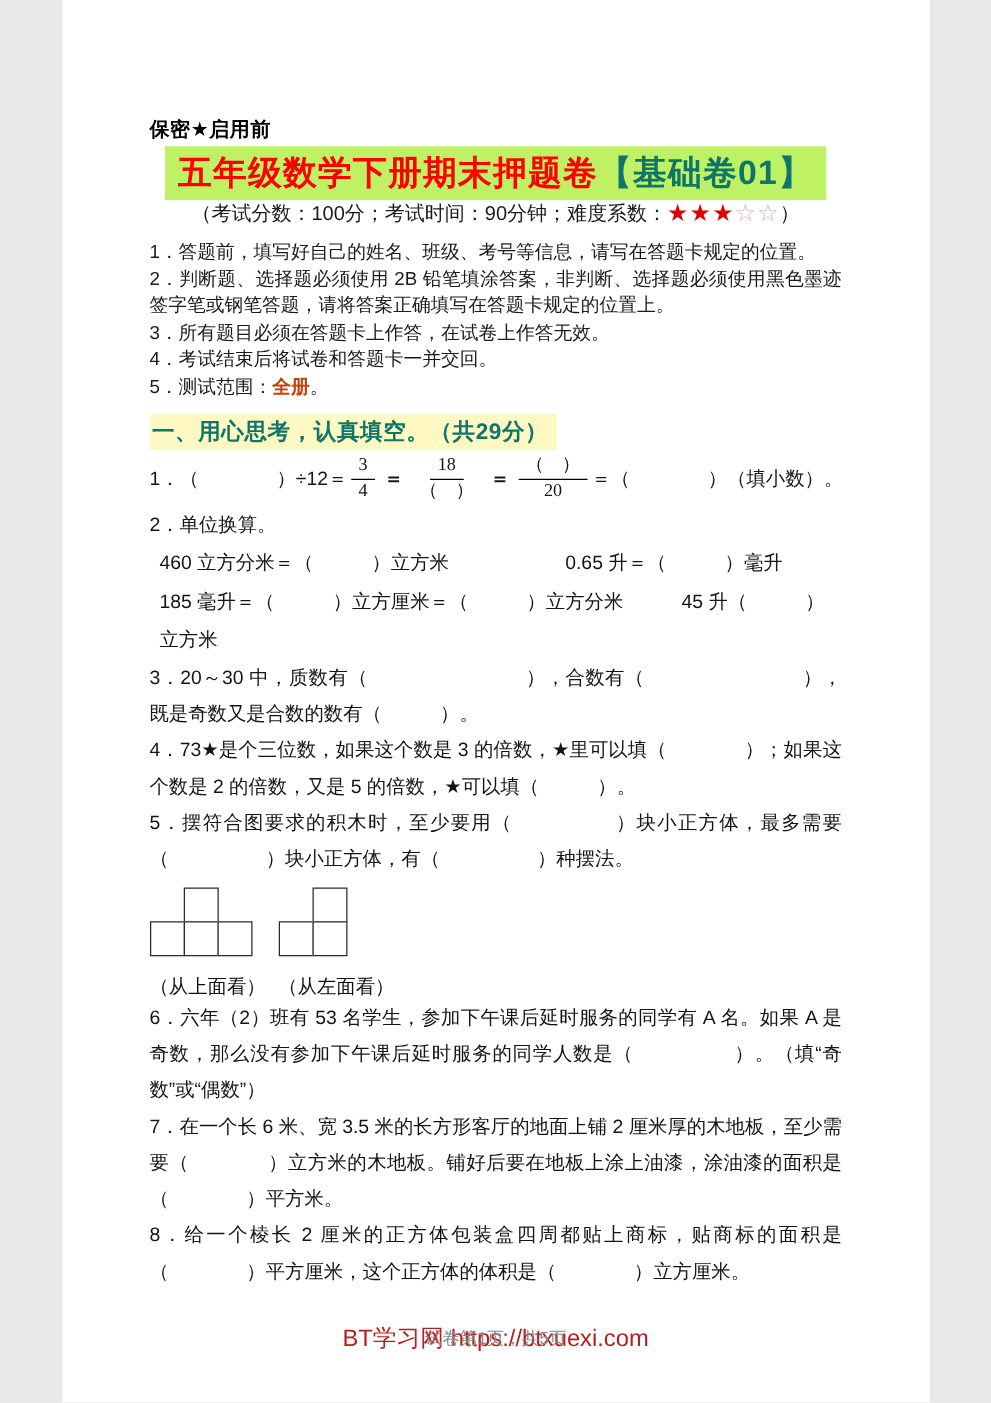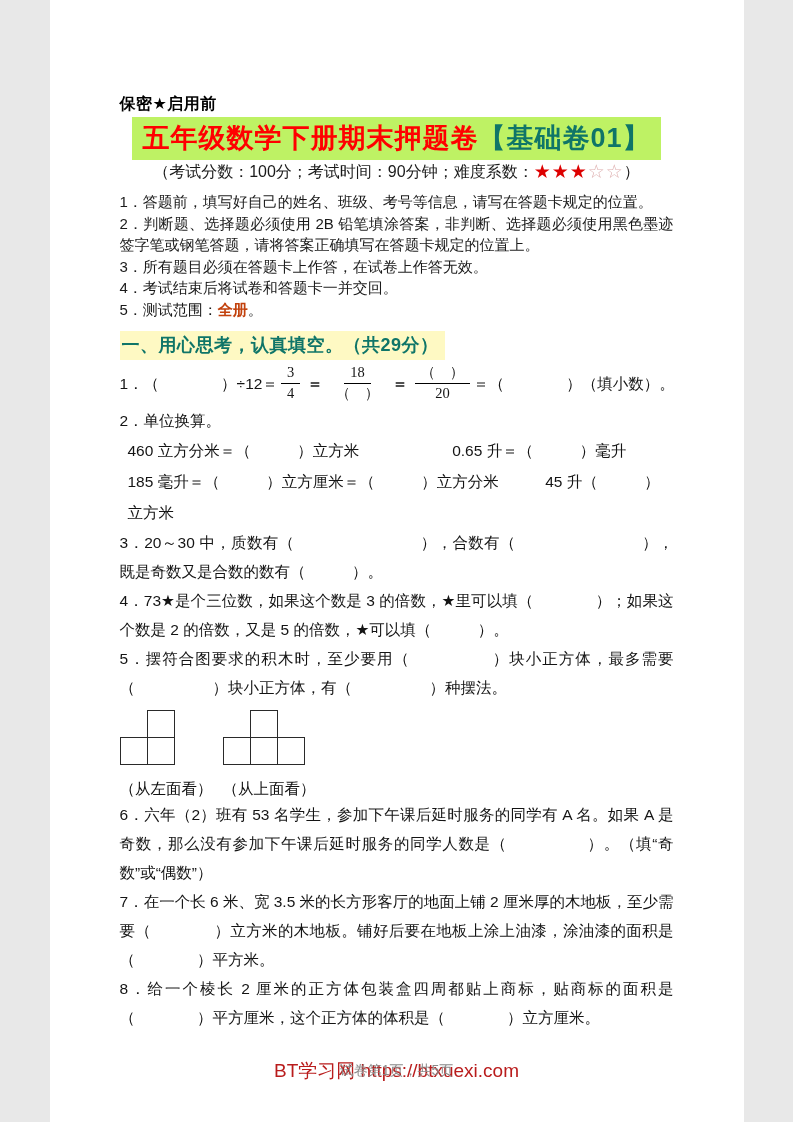--- a/index.html
+++ b/index.html
@@ -109,35 +109,35 @@
   <div class="q">2．单位换算。</div>
   <div class="q indent">460 立方分米＝（　　　）立方米　　　　　　0.65 升＝（　　　）毫升</div>
   <div class="q indent">185 毫升＝（　　　）立方厘米＝（　　　）立方分米　　　45 升（　　　）立方米</div>
 
   <div class="q just">3．20～30 中，质数有（　　　　　　　　），合数有（　　　　　　　　），既是奇数又是合数的数有（　　　）。</div>
   <div class="q just">4．73★是个三位数，如果这个数是 3 的倍数，★里可以填（　　　　）；如果这个数是 2 的倍数，又是 5 的倍数，★可以填（　　　）。</div>
   <div class="q just">5．摆符合图要求的积木时，至少要用（　　　　　）块小正方体，最多需要（　　　　　）块小正方体，有（　　　　　）种摆法。</div>
 
   <div class="shapes">
     <div class="shape-block">
-      <div class="shape shape-left">
-        <div class="cell" style="left:27px;top:0;"></div>
-        <div class="cell" style="left:0;top:27px;"></div>
-        <div class="cell" style="left:27px;top:27px;"></div>
-      </div>
-      <div class="caption">（从左面看）</div>
-    </div>
-    <div class="shape-block">
       <div class="shape shape-top">
         <div class="cell" style="left:27px;top:0;"></div>
         <div class="cell" style="left:0;top:27px;"></div>
         <div class="cell" style="left:27px;top:27px;"></div>
         <div class="cell" style="left:54px;top:27px;"></div>
       </div>
       <div class="caption">（从上面看）</div>
+    </div>
+    <div class="shape-block">
+      <div class="shape shape-left">
+        <div class="cell" style="left:27px;top:0;"></div>
+        <div class="cell" style="left:0;top:27px;"></div>
+        <div class="cell" style="left:27px;top:27px;"></div>
+      </div>
+      <div class="caption">（从左面看）</div>
     </div>
   </div>
 
   <div class="q just">6．六年（2）班有 53 名学生，参加下午课后延时服务的同学有 A 名。如果 A 是奇数，那么没有参加下午课后延时服务的同学人数是（　　　　　）。（填“奇数”或“偶数”）</div>
   <div class="q just">7．在一个长 6 米、宽 3.5 米的长方形客厅的地面上铺 2 厘米厚的木地板，至少需要（　　　　）立方米的木地板。铺好后要在地板上涂上油漆，涂油漆的面积是（　　　　）平方米。</div>
   <div class="q just">8．给一个棱长 2 厘米的正方体包装盒四周都贴上商标，贴商标的面积是（　　　　）平方厘米，这个正方体的体积是（　　　　）立方厘米。</div>
 
   <div class="footer">
     <span class="watermark">BT学习网 https://btxuexi.com</span>
     <span class="page-label">试卷第1页，共5页</span>

